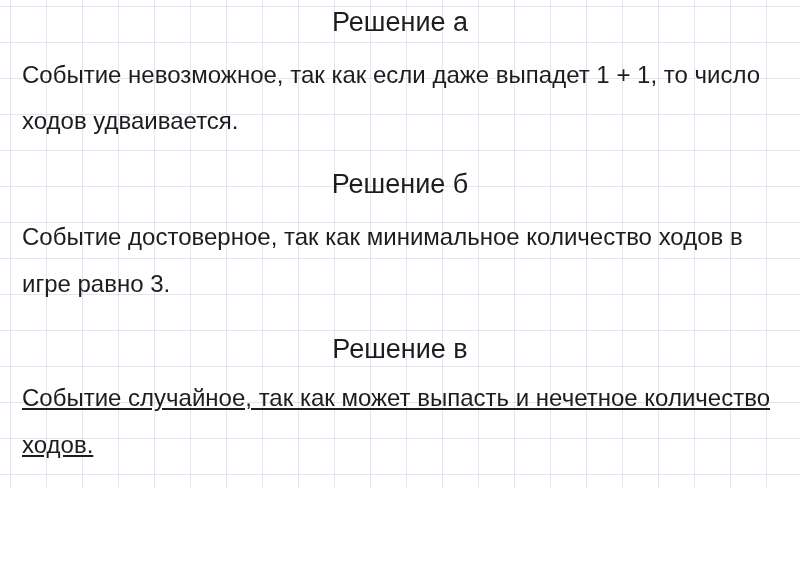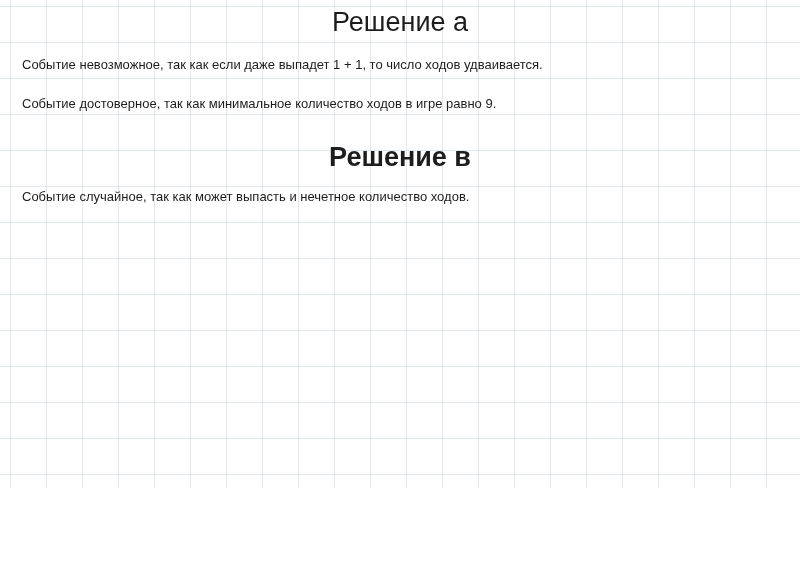--- a/index.html
+++ b/index.html
@@ -34,49 +34,50 @@
   .heading {
     text-align: center;
     font-size: 27px;
     font-weight: normal;
     color: #1d1d1d;
     line-height: 1.1;
     margin: 0;
     font-family: "Liberation Sans", sans-serif;
   }
   .para {
-    font-size: 13px;
+    font-size: 24px;
     color: #1d1d1d;
     line-height: 1.95;
     margin: 0;
     text-align: left;
     font-family: "Liberation Sans", sans-serif;
   }
   .block-a .heading { padding-top: 8px; }
   .block-a .para { padding-top: 14px; }
   .block-b .heading { padding-top: 25px; }
   .block-b .para { padding-top: 14px; }
-  .block-c .heading { padding-top: 27px; font-weight: bold; }
+  .block-c .heading { padding-top: 27px; }
   .block-c .para { padding-top: 14px; }
   .block-d .heading { padding-top: 22px; }
-  .block-d .para { padding-top: 11px; }
+  .block-d .para { padding-top: 11px; text-decoration: underline; }
 </style>
 </head>
 <body>
 
 <div class="page">
   <div class="content">
 
     <section class="block-a">
       <h2 class="heading">Решение а</h2>
       <p class="para">Событие невозможное, так как если даже выпадет 1 + 1, то число ходов удваивается.</p>
     </section>
 
     <section class="block-b">
-      <p class="para">Событие достоверное, так как минимальное количество ходов в игре равно 9.</p>
+      <h2 class="heading">Решение б</h2>
+      <p class="para">Событие достоверное, так как минимальное количество ходов в игре равно 3.</p>
     </section>
 
     <section class="block-c">
       <h2 class="heading">Решение в</h2>
     </section>
 
     <section class="block-d">
       <p class="para">Событие случайное, так как может выпасть и нечетное количество ходов.</p>
     </section>
 

